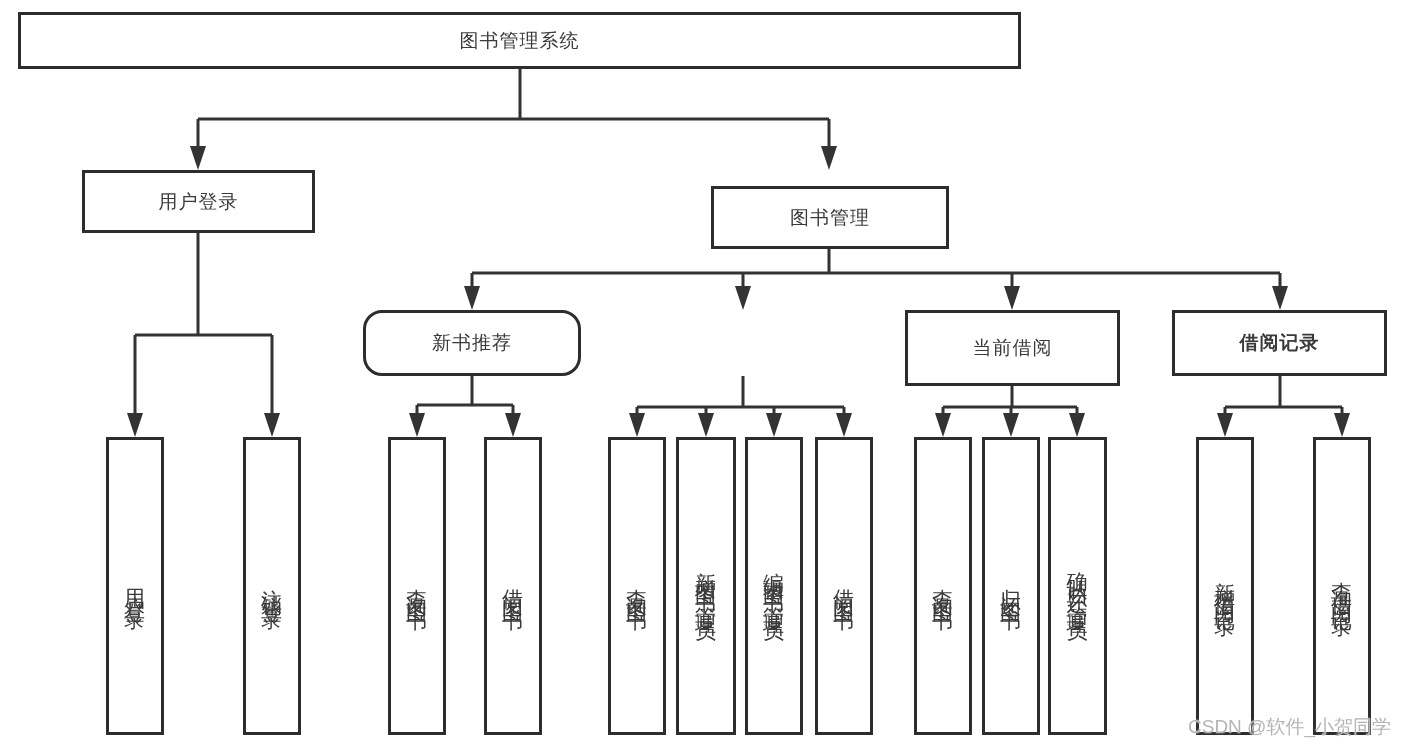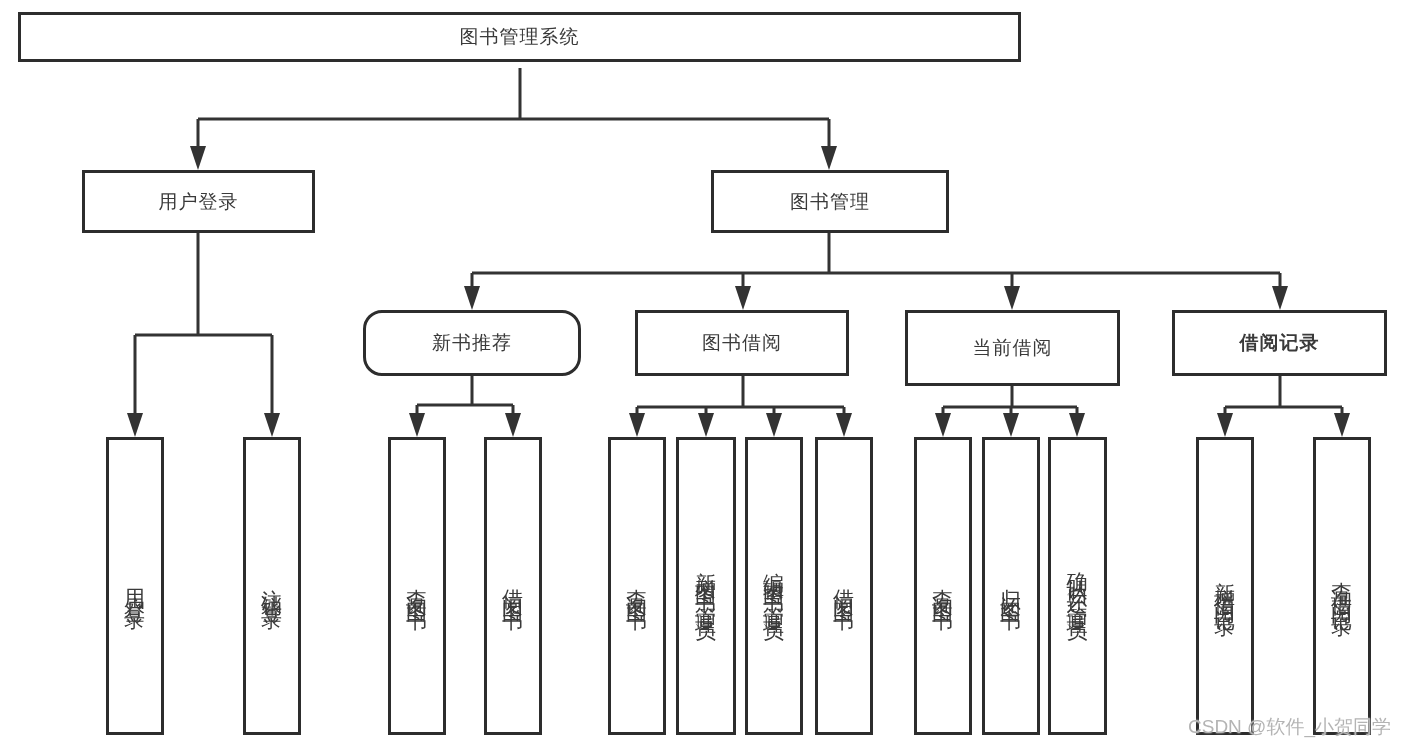--- a/index.html
+++ b/index.html
@@ -35,23 +35,23 @@
   }
   .leaf{
     font-size:21px;
   }
   .leaf .vtext{
     writing-mode:vertical-rl;
     letter-spacing:7px;
     line-height:1;
   }
   
-  .n-root{left:18px;top:12px;width:1003px;height:50px;}
+  .n-root{left:18px;top:12px;width:1003px;height:57px;}
   .n-user-login{left:82px;top:170px;width:233px;height:63px;}
-  .n-book-mgmt{left:711px;top:170px;width:238px;height:63px;}
+  .n-book-mgmt{left:711px;top:186px;width:238px;height:63px;}
   .n-new-book{left:363px;top:310px;width:218px;height:66px;border-radius:19px;}
   .n-book-borrow{left:635px;top:310px;width:214px;height:66px;}
   .n-current-borrow{left:905px;top:310px;width:215px;height:76px;}
   .n-borrow-record{left:1172px;top:310px;width:215px;height:66px;font-weight:bold;}
   
   .leaf{top:437px;width:58px;height:298px;}
   .l-ul-1{left:106px;}
   .l-ul-2{left:243px;}
   .l-nb-1{left:388px;}
   .l-nb-2{left:484px;}
@@ -124,23 +124,20 @@
   <div class="box n-user-login">
     <span>用户登录</span>
   </div>
   <div class="box n-book-mgmt">
     <span>图书管理</span>
   </div>
 
   <div class="box n-new-book">
     <span>新书推荐</span>
   </div>
-  <div class="box n-book-borrow">
-    <span>图书借阅</span>
-  </div>
   <div class="box n-current-borrow">
     <span>当前借阅</span>
   </div>
   <div class="box n-borrow-record">
     <span>借阅记录</span>
   </div>
 
   <div class="box leaf l-ul-1">
     <span class="vtext">用户登录</span>
   </div>

